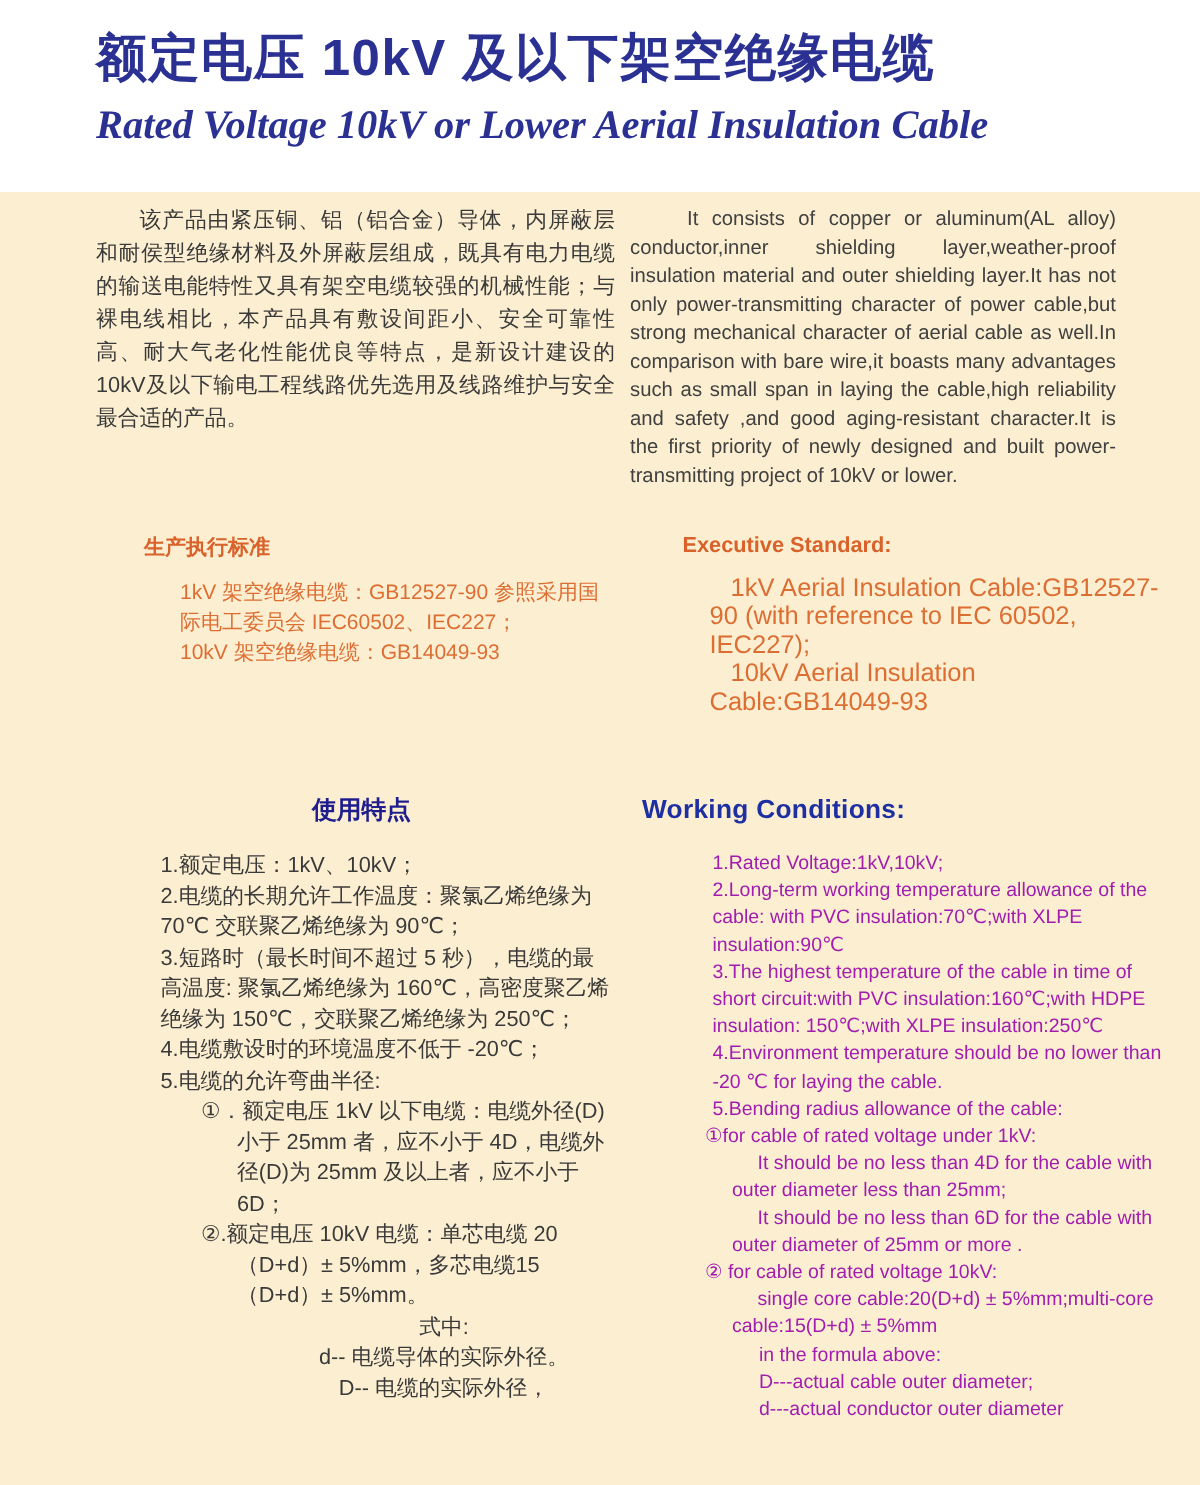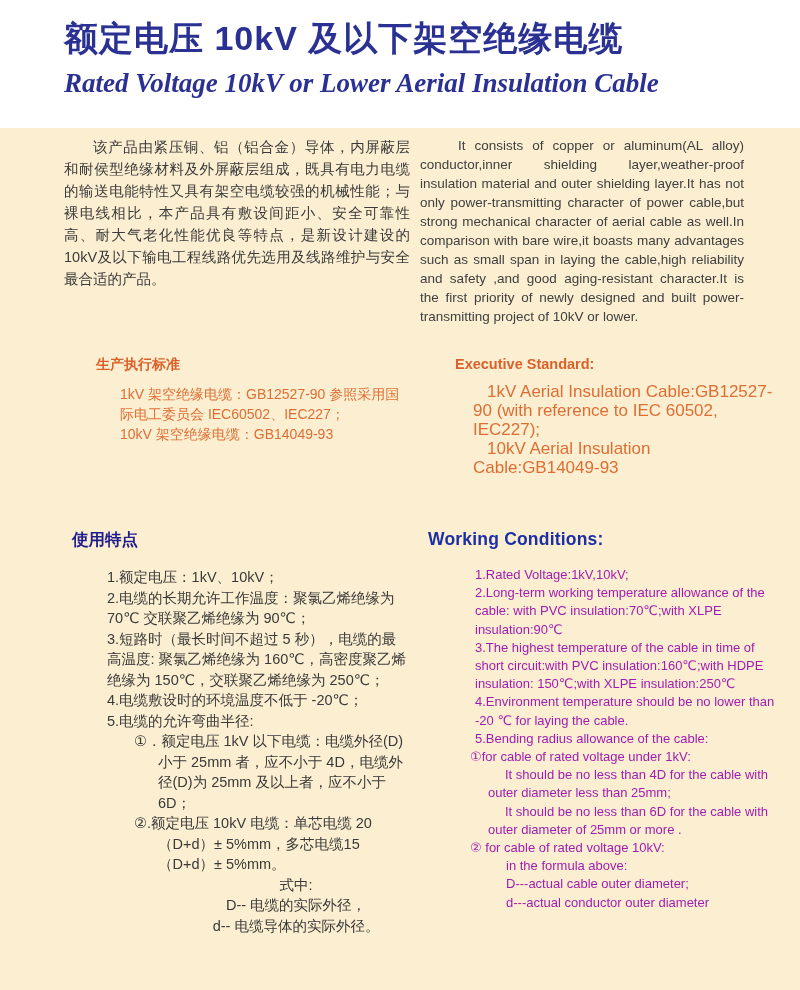--- a/index.html
+++ b/index.html
@@ -72,21 +72,21 @@
   }
   .std-lines-en{margin-left:45px;width:300px;}
   .std-lines-en p{
     font-size:17px;line-height:19px;color:#dd6e33;
     text-indent:14px;
   }
   
   .features{margin-top:52px;}
   .feat-head-zh{
     margin:0 0 16px 8px;
-    font-size:16.5px;font-weight:bold;color:#1f1d8e;
+    font-size:16.5px;font-weight:bold;color:#1f1d8e;text-align:center;
   }
   .feat-list-zh{margin-left:43px;width:300px;}
   .feat-list-zh p{
     font-size:14.5px;line-height:20.5px;color:#3a3a3a;
   }
   .feat-list-zh .l1{margin-left:51px;text-indent:-24px;}
   .feat-list-zh .l2{margin-left:78px;text-align:center;}
   .work-head-en{
     margin:0 0 16px 0;
     font-size:17.5px;font-weight:bold;color:#1c2fa3;
@@ -144,37 +144,38 @@
       <div class="feat-list-zh">
 
       <p class="l0">1.额定电压：1kV、10kV；</p>
           <p class="l0">2.电缆的长期允许工作温度：聚氯乙烯绝缘为 70℃ 交联聚乙烯绝缘为 90℃；</p>
           <p class="l0">3.短路时（最长时间不超过 5 秒），电缆的最高温度: 聚氯乙烯绝缘为 160℃，高密度聚乙烯绝缘为 150℃，交联聚乙烯绝缘为 250℃；</p>
           <p class="l0">4.电缆敷设时的环境温度不低于 -20℃；</p>
           <p class="l0">5.电缆的允许弯曲半径:</p>
           <p class="l1">①．额定电压 1kV 以下电缆：电缆外径(D)小于 25mm 者，应不小于 4D，电缆外径(D)为 25mm 及以上者，应不小于 6D；</p>
           <p class="l1">②.额定电压 10kV 电缆：单芯电缆 20（D+d）± 5%mm，多芯电缆15（D+d）± 5%mm。</p>
           <p class="l2">式中:</p>
+          <p class="l2">d-- 电缆导体的实际外径。</p>
           <p class="l2">D-- 电缆的实际外径，</p>
-          <p class="l2">d-- 电缆导体的实际外径。</p>
         </div>
     </div>
     <div class="col-r">
       <h3 class="work-head-en">Working Conditions:</h3>
       <div class="work-list-en">
 
       <p class="l0">1.Rated Voltage:1kV,10kV;</p>
           <p class="l0">2.Long-term working temperature allowance of the cable: with PVC insulation:70℃;with XLPE insulation:90℃</p>
           <p class="l0">3.The highest temperature  of the cable in time of short circuit:with PVC insulation:160℃;with HDPE insulation: 150℃;with XLPE insulation:250℃</p>
           <p class="l0">4.Environment temperature should be no lower than -20 ℃ for laying the cable.</p>
           <p class="l0">5.Bending radius allowance of the cable:</p>
           <p class="lb">①for cable of rated voltage under 1kV:</p>
           <p class="lh">It should be no less than 4D for the cable with outer diameter less than 25mm;</p>
           <p class="lh">It should be no less than 6D for the cable with outer diameter of 25mm or more .</p>
           <p class="lb">② for cable of rated voltage 10kV:</p>
+          <p class="lh">single core cable:20(D+d) ± 5%mm;multi-core cable:15(D+d) ± 5%mm</p>
           <p class="l2e">in the formula above:</p>
           <p class="l2e">D---actual cable outer diameter;</p>
           <p class="l2e">d---actual conductor outer diameter</p>
         </div>
     </div>
   </section>
 
 </main>
 
 </body></html>

